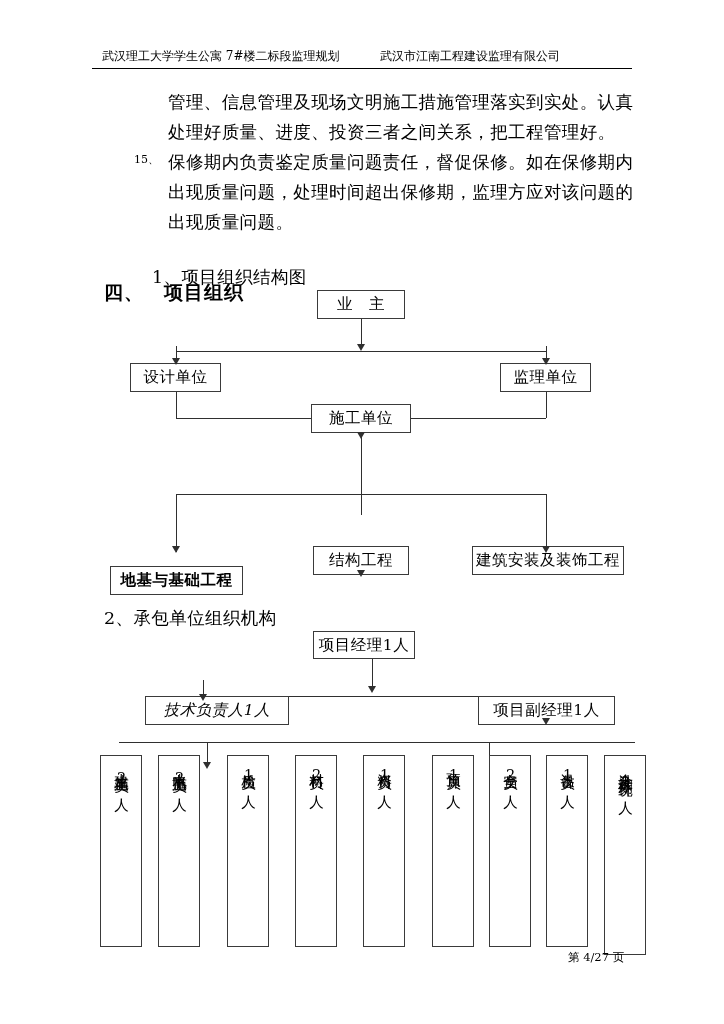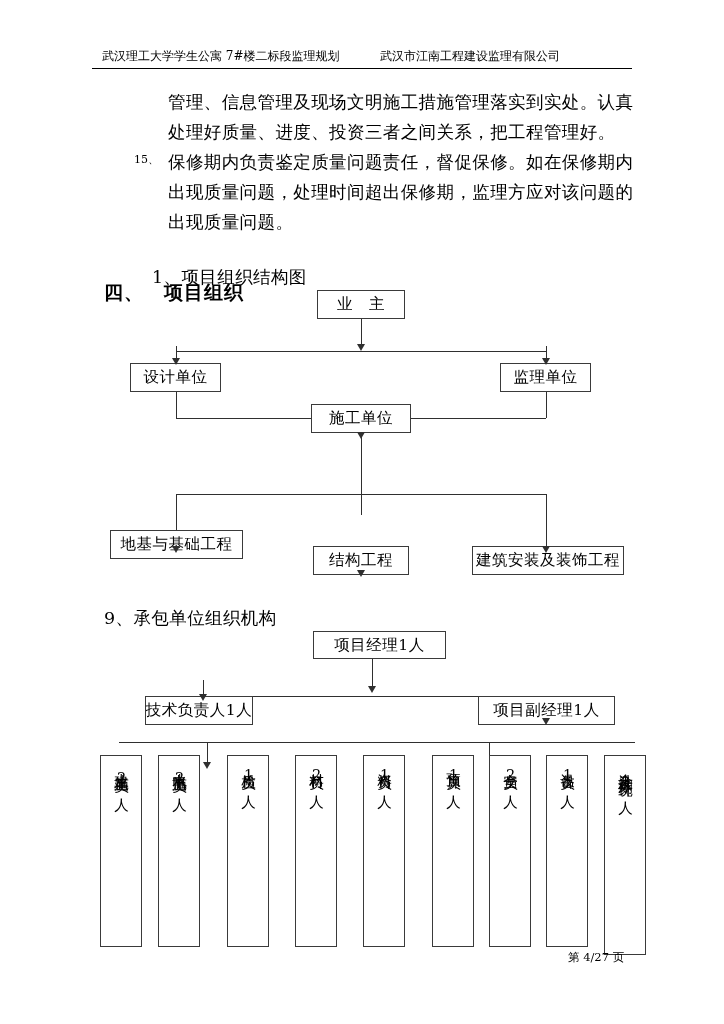--- a/index.html
+++ b/index.html
@@ -169,44 +169,44 @@
     <div class="hline" style="left:176px; top:418px; width:370px;"></div>
     <div class="box" style="left:311px; top:404px; width:100px; height:29px;">施工单位</div>
 
     <div class="vline" style="left:361px; top:433px; height:82px;"></div>
     <div class="arrow" style="left:356.5px; top:432px;"></div>
 
     <div class="hline" style="left:176px; top:494px; width:370px;"></div>
 
     <div class="vline" style="left:176px; top:494px; height:58px;"></div>
     <div class="arrow" style="left:171.5px; top:546px;"></div>
-    <div class="box" style="left:110px; top:530px; width:133px; height:29px;">地基与基础工程</div>
+    <div class="box" style="left:110px; top:566px; width:133px; height:29px;font-weight:bold;">地基与基础工程</div>
 
     <div class="arrow" style="left:356.5px; top:570px;"></div>
     <div class="box" style="left:313px; top:546px; width:96px; height:29px;">结构工程</div>
 
     <div class="vline" style="left:546px; top:494px; height:58px;"></div>
     <div class="arrow" style="left:541.5px; top:546px;"></div>
     <div class="box" style="left:472px; top:546px; width:152px; height:29px;">建筑安装及装饰工程</div>
   </div>
 
-  <div class="para" style="left:104px; top:608px;">9、承包单位组织机构</div>
+  <div class="para" style="left:104px; top:608px;">2、承包单位组织机构</div>
 
   <div>
 
-    <div class="box" style="left:313px; top:631px; width:133px; height:28px;">项目经理1人</div>
+    <div class="box" style="left:313px; top:631px; width:102px; height:28px;">项目经理1人</div>
 
     <div class="vline" style="left:372px; top:659px; height:32px;"></div>
     <div class="arrow" style="left:367.5px; top:686px;"></div>
 
     <div class="hline" style="left:145px; top:696px; width:470px;"></div>
 
     <div class="vline" style="left:203px; top:680px; height:22px;"></div>
     <div class="arrow" style="left:198.5px; top:694px;"></div>
-    <div class="box" style="left:145px; top:696px; width:108px; height:29px;">技术负责人1人</div>
+    <div class="box" style="left:145px; top:696px; width:144px; height:29px;font-style:italic;">技术负责人1人</div>
 
     <div class="box" style="left:478px; top:696px; width:137px; height:29px;">项目副经理1人</div>
     <div class="arrow" style="left:541.5px; top:718px;"></div>
     <div class="vline" style="left:546px; top:712px; height:12px;"></div>
 
     <div class="hline" style="left:119px; top:742px; width:516px;"></div>
 
     <div class="vline" style="left:207px; top:742px; height:24px;"></div>
     <div class="arrow" style="left:202.5px; top:762px;"></div>
     <div class="vline" style="left:489px; top:742px; height:20px;"></div>

